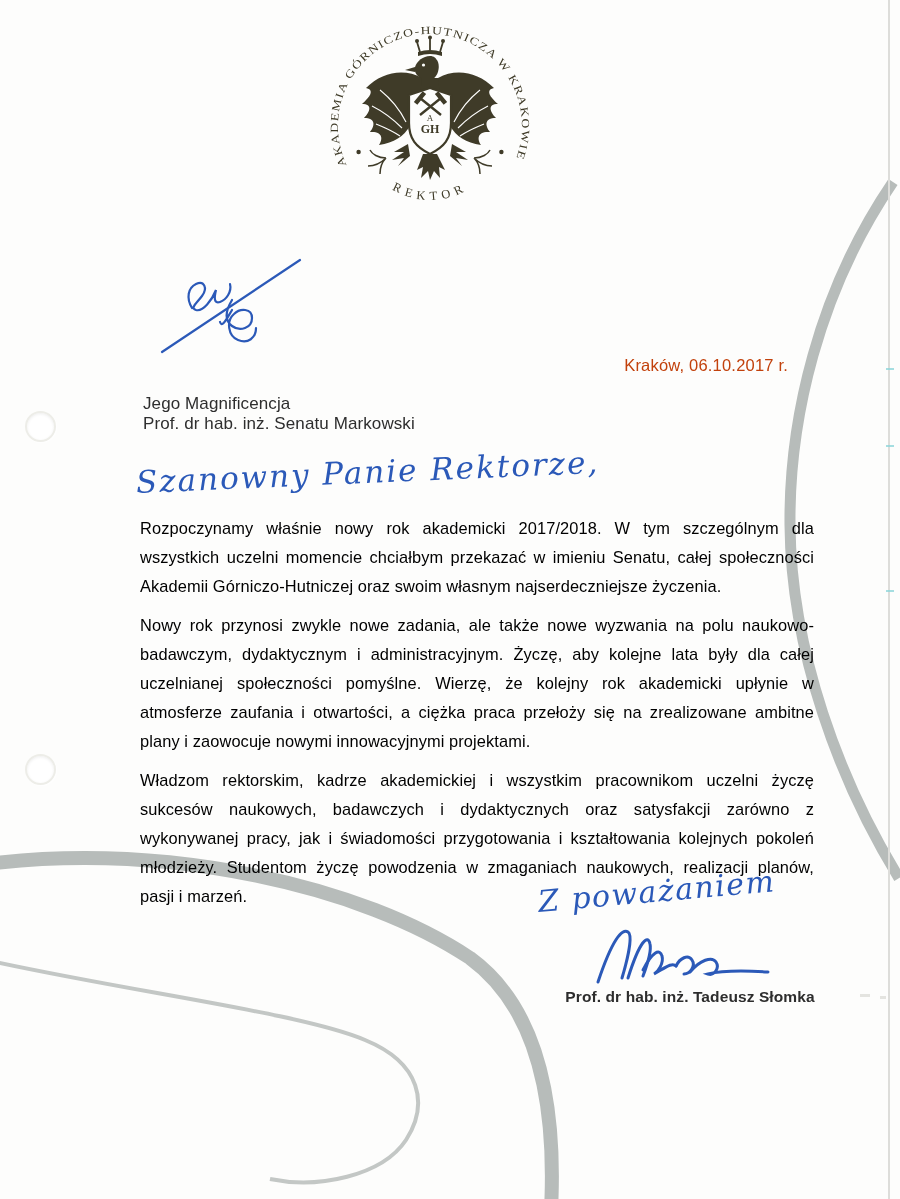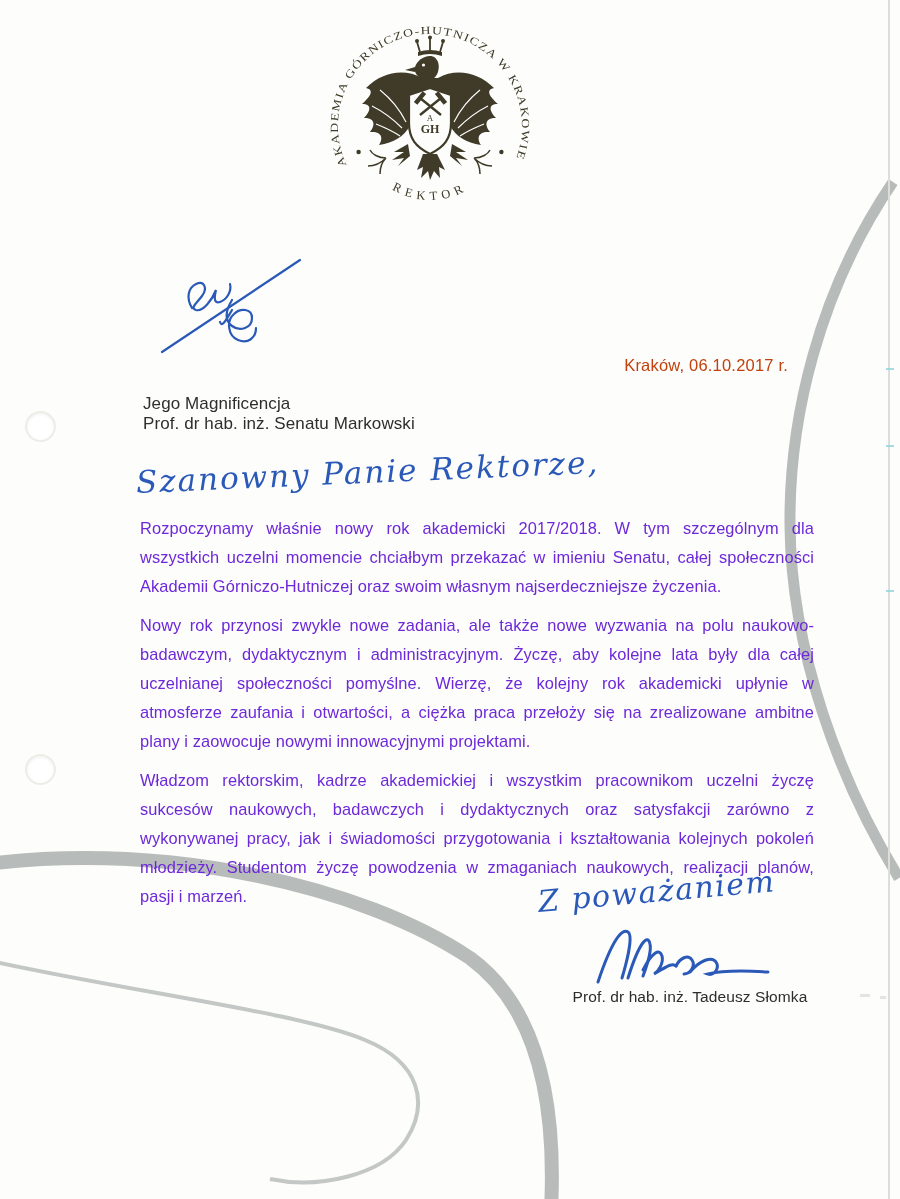--- a/index.html
+++ b/index.html
@@ -21,37 +21,37 @@
   .dateline{
     position:absolute;top:356px;left:588px;width:200px;text-align:right;
     font-size:16.5px;color:#c2410c;letter-spacing:.2px;
   }
   .addressee{
     position:absolute;top:394px;left:143px;
     font-size:17px;font-weight:normal;line-height:19.5px;color:#2e2e2e;letter-spacing:.1px;
   }
   .body-text{
     position:absolute;top:514px;left:140px;width:674px;
-    font-size:16.4px;line-height:29px;color:#6d28d9;text-align:justify;letter-spacing:.1px;
+    font-size:16.4px;line-height:29px;color:#000000;text-align:justify;letter-spacing:.1px;
   }
   .body-text p{margin:0 0 10px 0;}
   .handwriting{
     font-family:"DejaVu Serif",serif;font-style:italic;color:#2b59b8;
   }
   .salutation{
     position:absolute;top:464px;left:136px;font-size:31px;letter-spacing:2px;
     transform:rotate(-2.5deg);transform-origin:left center;white-space:nowrap;
   }
   .valediction{
     position:absolute;top:884px;left:538px;font-size:30px;letter-spacing:1.5px;
     transform:rotate(-5deg);transform-origin:left center;white-space:nowrap;
   }
   .signatory{
     position:absolute;top:988px;left:540px;width:300px;text-align:center;
-    font-size:15.5px;font-weight:normal;color:#2d2d2d;letter-spacing:.1px;
+    font-size:15.5px;font-weight:bold;color:#2d2d2d;letter-spacing:.1px;
   }
   .stamp-remnant{position:absolute;top:994px;height:3px;background:#d9d9d4;opacity:.7;}
   .seal{position:absolute;top:18px;left:320px;width:220px;height:220px;}
   .annotation{position:absolute;top:248px;left:140px;width:180px;height:130px;}
   .signature-svg{position:absolute;top:918px;left:575px;width:210px;height:80px;}
 </style>
 </head>
 <body>
 
 <div class="page">

